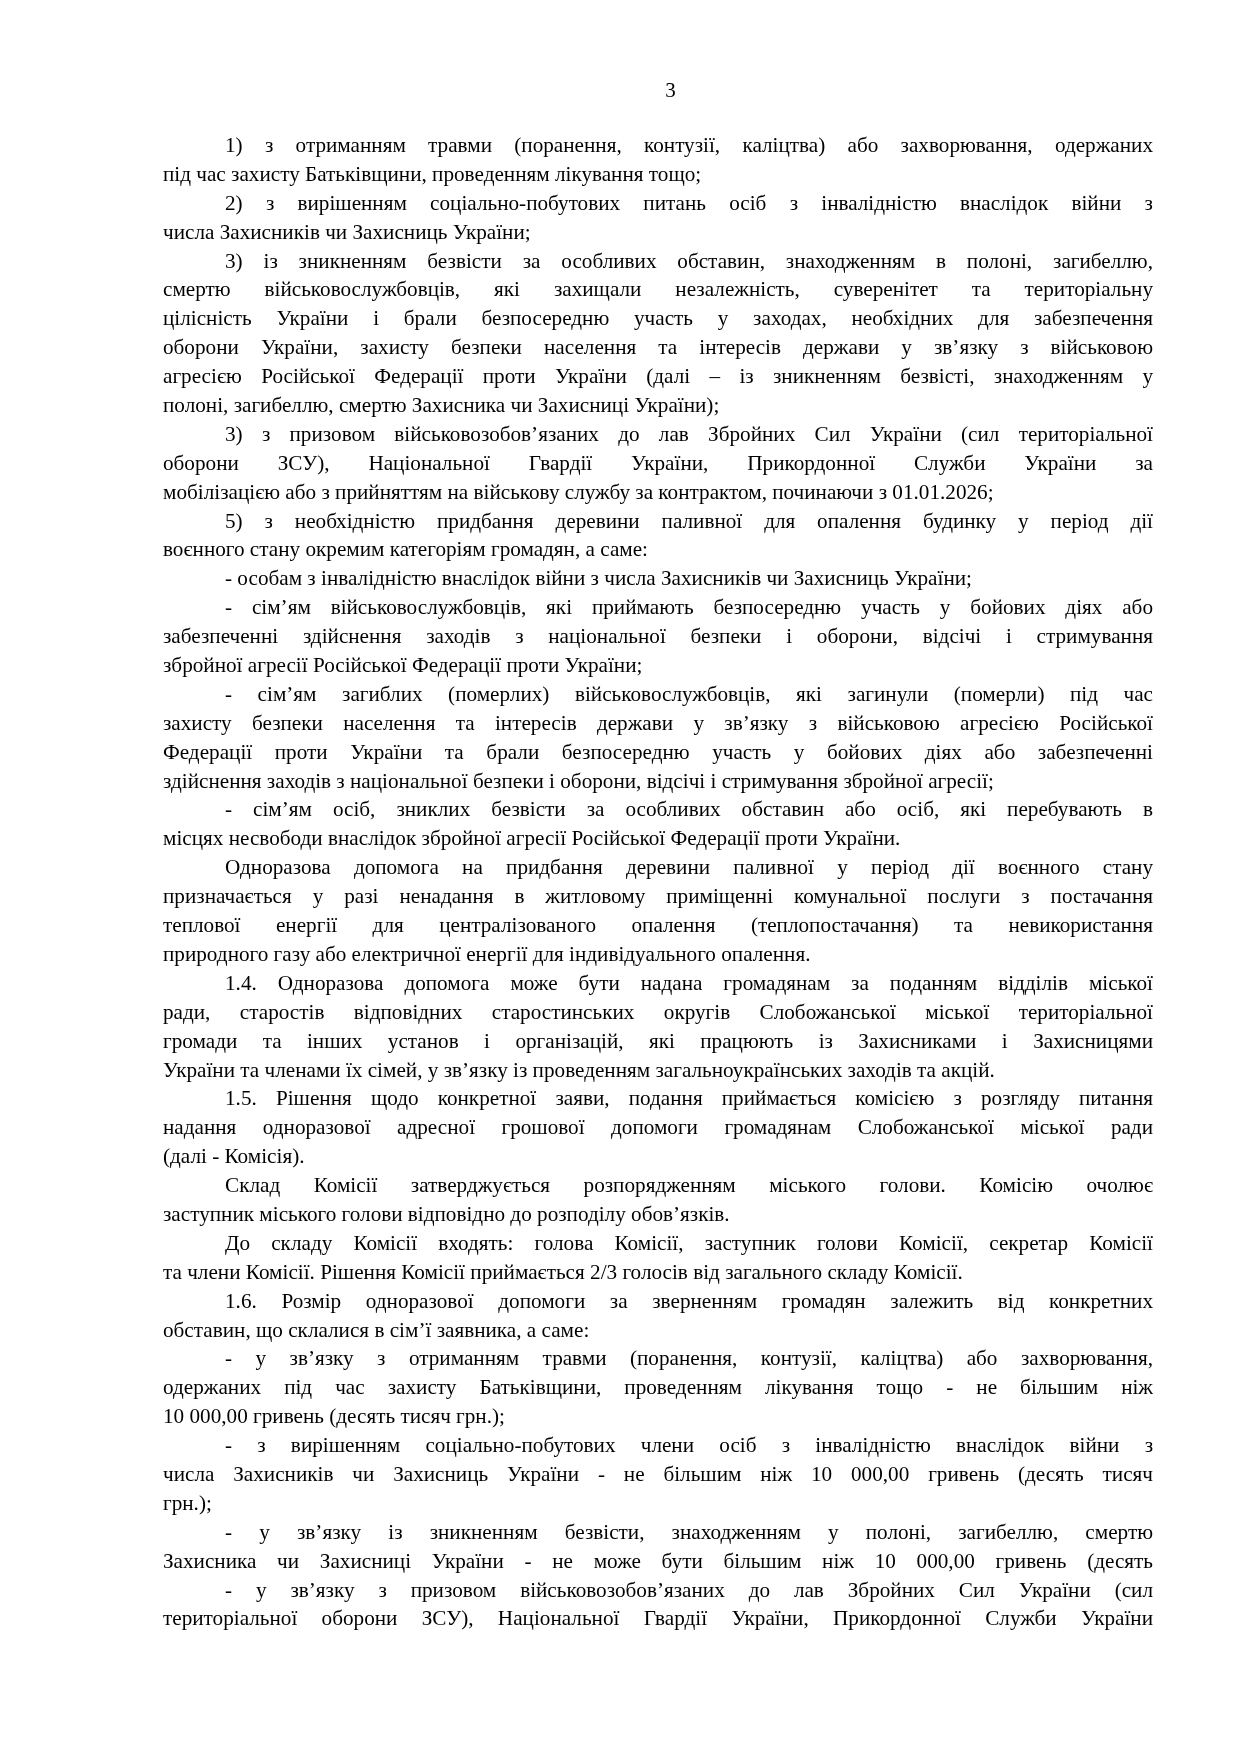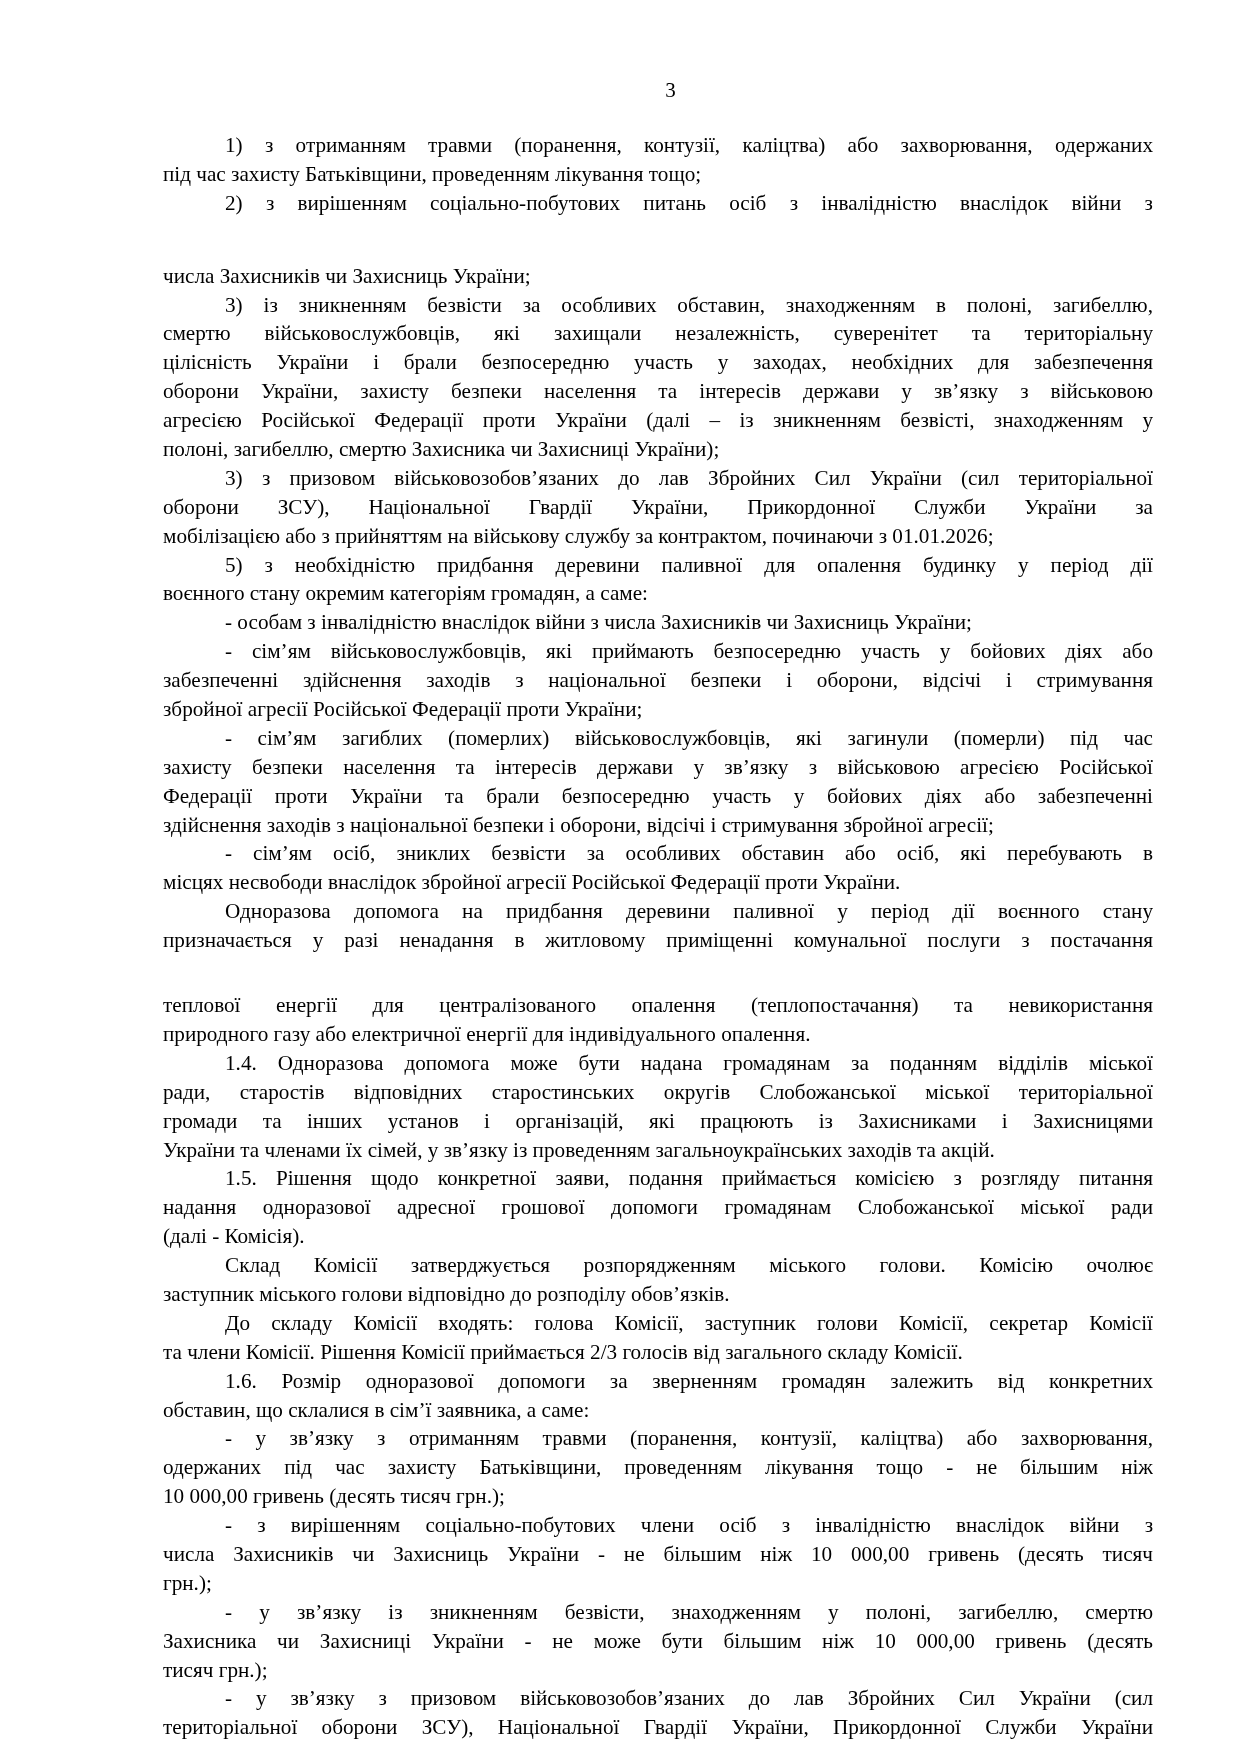--- a/index.html
+++ b/index.html
@@ -58,21 +58,21 @@
   </style>
 </head>
 <body>
 
 <div class="page">
   <div class="page-number">3</div>
   <div class="body-text" id="body-text">
       <div class="line indent" style="white-space: normal; overflow: hidden;">1) з отриманням травми (поранення, контузії, каліцтва) або захворювання, одержаних</div>
       <div class="line last" style="white-space: normal; overflow: hidden;">під час захисту Батьківщини, проведенням лікування тощо;</div>
       <div class="line indent" style="white-space: normal; overflow: hidden;">2) з вирішенням соціально-побутових питань осіб з інвалідністю внаслідок війни з</div>
-      <div class="line last" style="white-space: normal; overflow: hidden; margin-top: 44px;">числа Захисників чи Захисниць України;</div>
+      <div class="line last" style="white-space: normal; overflow: hidden;">числа Захисників чи Захисниць України;</div>
       <div class="line indent" style="white-space: normal; overflow: hidden;">3) із зникненням безвісти за особливих обставин, знаходженням в полоні, загибеллю,</div>
       <div class="line" style="white-space: normal; overflow: hidden;">смертю військовослужбовців, які захищали незалежність, суверенітет та територіальну</div>
       <div class="line" style="white-space: normal; overflow: hidden;">цілісність України і брали безпосередню участь у заходах, необхідних для забезпечення</div>
       <div class="line" style="white-space: normal; overflow: hidden;">оборони України, захисту безпеки населення та інтересів держави у зв’язку з військовою</div>
       <div class="line" style="white-space: normal; overflow: hidden;">агресією Російської Федерації проти України (далі – із зникненням безвісті, знаходженням у</div>
       <div class="line last" style="white-space: normal; overflow: hidden;">полоні, загибеллю, смертю Захисника чи Захисниці України);</div>
       <div class="line indent" style="white-space: normal; overflow: hidden;">3) з призовом військовозобов’язаних до лав Збройних Сил України (сил територіальної</div>
       <div class="line" style="white-space: normal; overflow: hidden;">оборони ЗСУ), Національної Гвардії України, Прикордонної Служби України за</div>
       <div class="line last" style="white-space: normal; overflow: hidden;">мобілізацією або з прийняттям на військову службу за контрактом, починаючи з 01.01.2026;</div>
       <div class="line indent" style="white-space: normal; overflow: hidden;">5) з необхідністю придбання деревини паливної для опалення будинку у період дії</div>
@@ -82,21 +82,21 @@
       <div class="line" style="white-space: normal; overflow: hidden;">забезпеченні здійснення заходів з національної безпеки і оборони, відсічі і стримування</div>
       <div class="line last" style="white-space: normal; overflow: hidden;">збройної агресії Російської Федерації проти України;</div>
       <div class="line indent" style="white-space: normal; overflow: hidden;">- сім’ям загиблих (померлих) військовослужбовців, які загинули (померли) під час</div>
       <div class="line" style="white-space: normal; overflow: hidden;">захисту безпеки населення та інтересів держави у зв’язку з військовою агресією Російської</div>
       <div class="line" style="white-space: normal; overflow: hidden;">Федерації проти України та брали безпосередню участь у бойових діях або забезпеченні</div>
       <div class="line last" style="white-space: normal; overflow: hidden;">здійснення заходів з національної безпеки і оборони, відсічі і стримування збройної агресії;</div>
       <div class="line indent" style="white-space: normal; overflow: hidden;">- сім’ям осіб, зниклих безвісти за особливих обставин або осіб, які перебувають в</div>
       <div class="line last" style="white-space: normal; overflow: hidden;">місцях несвободи внаслідок збройної агресії Російської Федерації проти України.</div>
       <div class="line indent" style="white-space: normal; overflow: hidden;">Одноразова допомога на придбання деревини паливної у період дії воєнного стану</div>
       <div class="line" style="white-space: normal; overflow: hidden;">призначається у разі ненадання в житловому приміщенні комунальної послуги з постачання</div>
-      <div class="line" style="white-space: normal; overflow: hidden; margin-top: 36px;">теплової енергії для централізованого опалення (теплопостачання) та невикористання</div>
+      <div class="line" style="white-space: normal; overflow: hidden;">теплової енергії для централізованого опалення (теплопостачання) та невикористання</div>
       <div class="line last" style="white-space: normal; overflow: hidden;">природного газу або електричної енергії для індивідуального опалення.</div>
       <div class="line indent" style="white-space: normal; overflow: hidden;">1.4. Одноразова допомога може бути надана громадянам за поданням відділів міської</div>
       <div class="line" style="white-space: normal; overflow: hidden;">ради, старостів відповідних старостинських округів Слобожанської міської територіальної</div>
       <div class="line" style="white-space: normal; overflow: hidden;">громади та інших установ і організацій, які працюють із Захисниками і Захисницями</div>
       <div class="line last" style="white-space: normal; overflow: hidden;">України та членами їх сімей, у зв’язку із проведенням загальноукраїнських заходів та акцій.</div>
       <div class="line indent" style="white-space: normal; overflow: hidden;">1.5. Рішення щодо конкретної заяви, подання приймається комісією з розгляду питання</div>
       <div class="line" style="white-space: normal; overflow: hidden;">надання одноразової адресної грошової допомоги громадянам Слобожанської міської ради</div>
       <div class="line last" style="white-space: normal; overflow: hidden;">(далі - Комісія).</div>
       <div class="line indent" style="white-space: normal; overflow: hidden;">Склад Комісії затверджується розпорядженням міського голови. Комісію очолює</div>
       <div class="line last" style="white-space: normal; overflow: hidden;">заступник міського голови відповідно до розподілу обов’язків.</div>
@@ -105,17 +105,16 @@
       <div class="line indent" style="white-space: normal; overflow: hidden;">1.6. Розмір одноразової допомоги за зверненням громадян залежить від конкретних</div>
       <div class="line last" style="white-space: normal; overflow: hidden;">обставин, що склалися в сім’ї заявника, а саме:</div>
       <div class="line indent" style="white-space: normal; overflow: hidden;">- у зв’язку з отриманням травми (поранення, контузії, каліцтва) або захворювання,</div>
       <div class="line" style="white-space: normal; overflow: hidden;">одержаних під час захисту Батьківщини, проведенням лікування тощо - не більшим ніж</div>
       <div class="line last" style="white-space: normal; overflow: hidden;">10 000,00 гривень (десять тисяч грн.);</div>
       <div class="line indent" style="white-space: normal; overflow: hidden;">- з вирішенням соціально-побутових члени осіб з інвалідністю внаслідок війни з</div>
       <div class="line" style="white-space: normal; overflow: hidden;">числа Захисників чи Захисниць України - не більшим ніж 10 000,00 гривень (десять тисяч</div>
       <div class="line last" style="white-space: normal; overflow: hidden;">грн.);</div>
       <div class="line indent" style="white-space: normal; overflow: hidden;">- у зв’язку із зникненням безвісти, знаходженням у полоні, загибеллю, смертю</div>
       <div class="line" style="white-space: normal; overflow: hidden;">Захисника чи Захисниці України - не може бути більшим ніж 10 000,00 гривень (десять</div>
-      <div class="line last" style="white-space: normal; overflow: hidden;">тисяч грн.);</div>
       <div class="line indent" style="white-space: normal; overflow: hidden;">- у зв’язку з призовом військовозобов’язаних до лав Збройних Сил України (сил</div>
       <div class="line" style="white-space: normal; overflow: hidden;">територіальної оборони ЗСУ), Національної Гвардії України, Прикордонної Служби України</div>
     </div>
 </div>
 
 </body></html>

